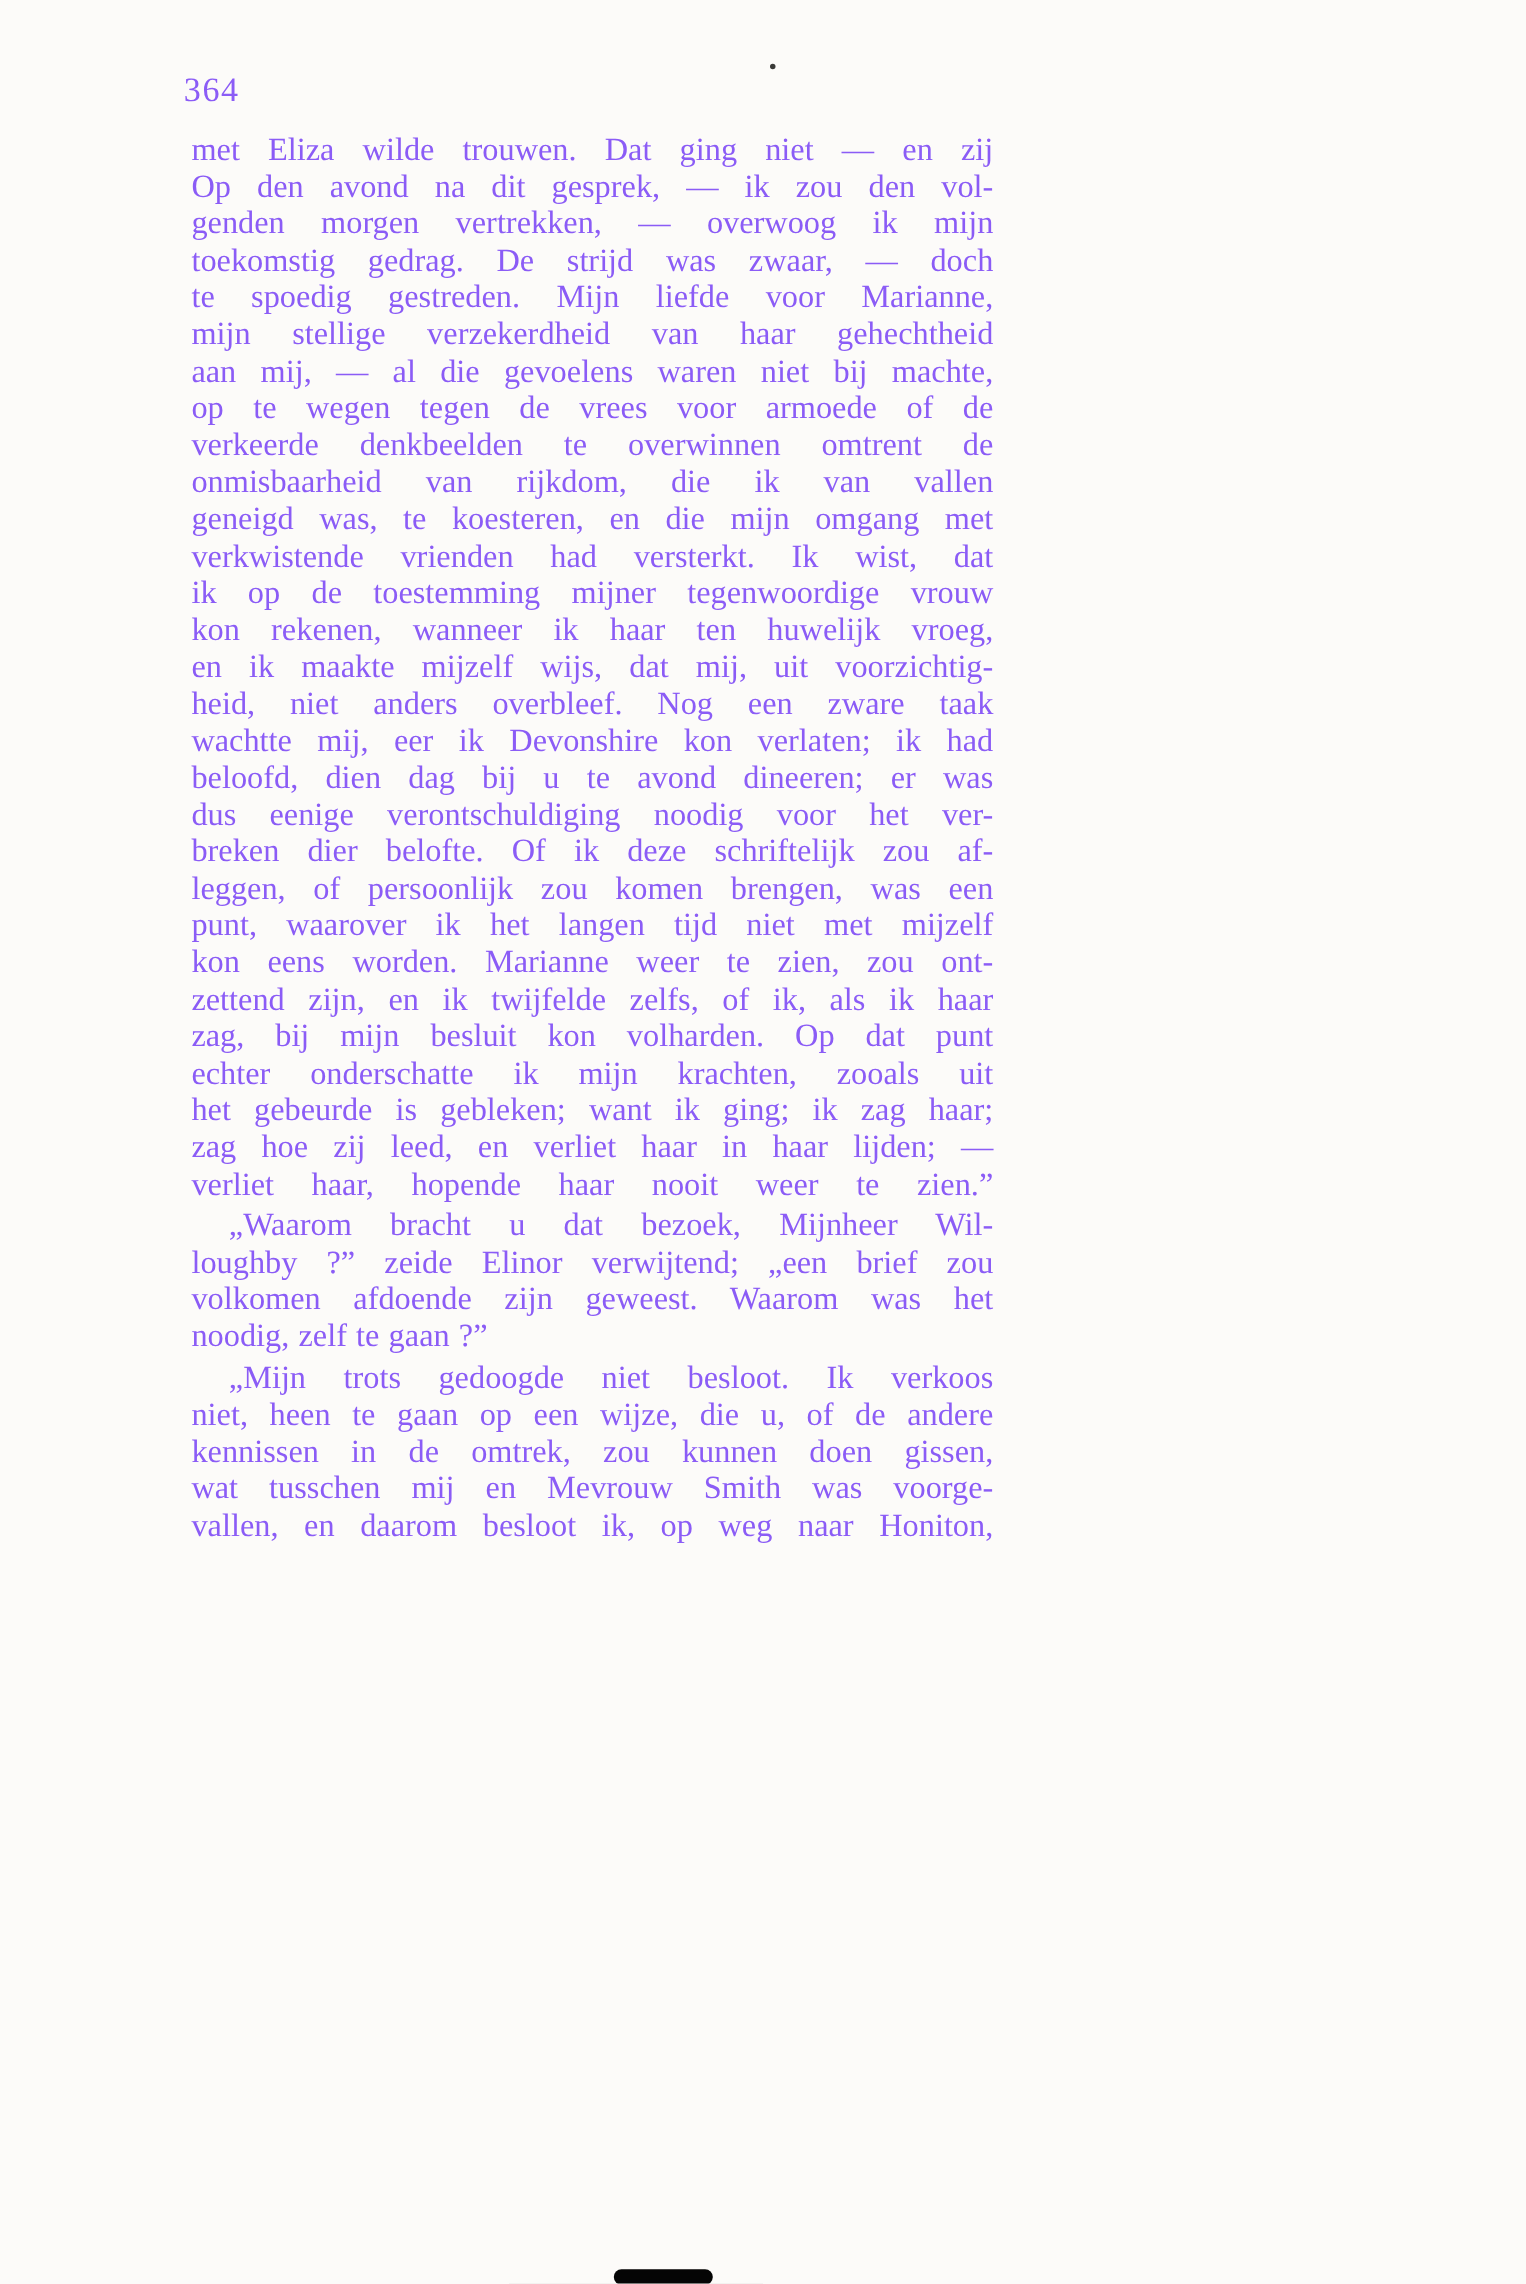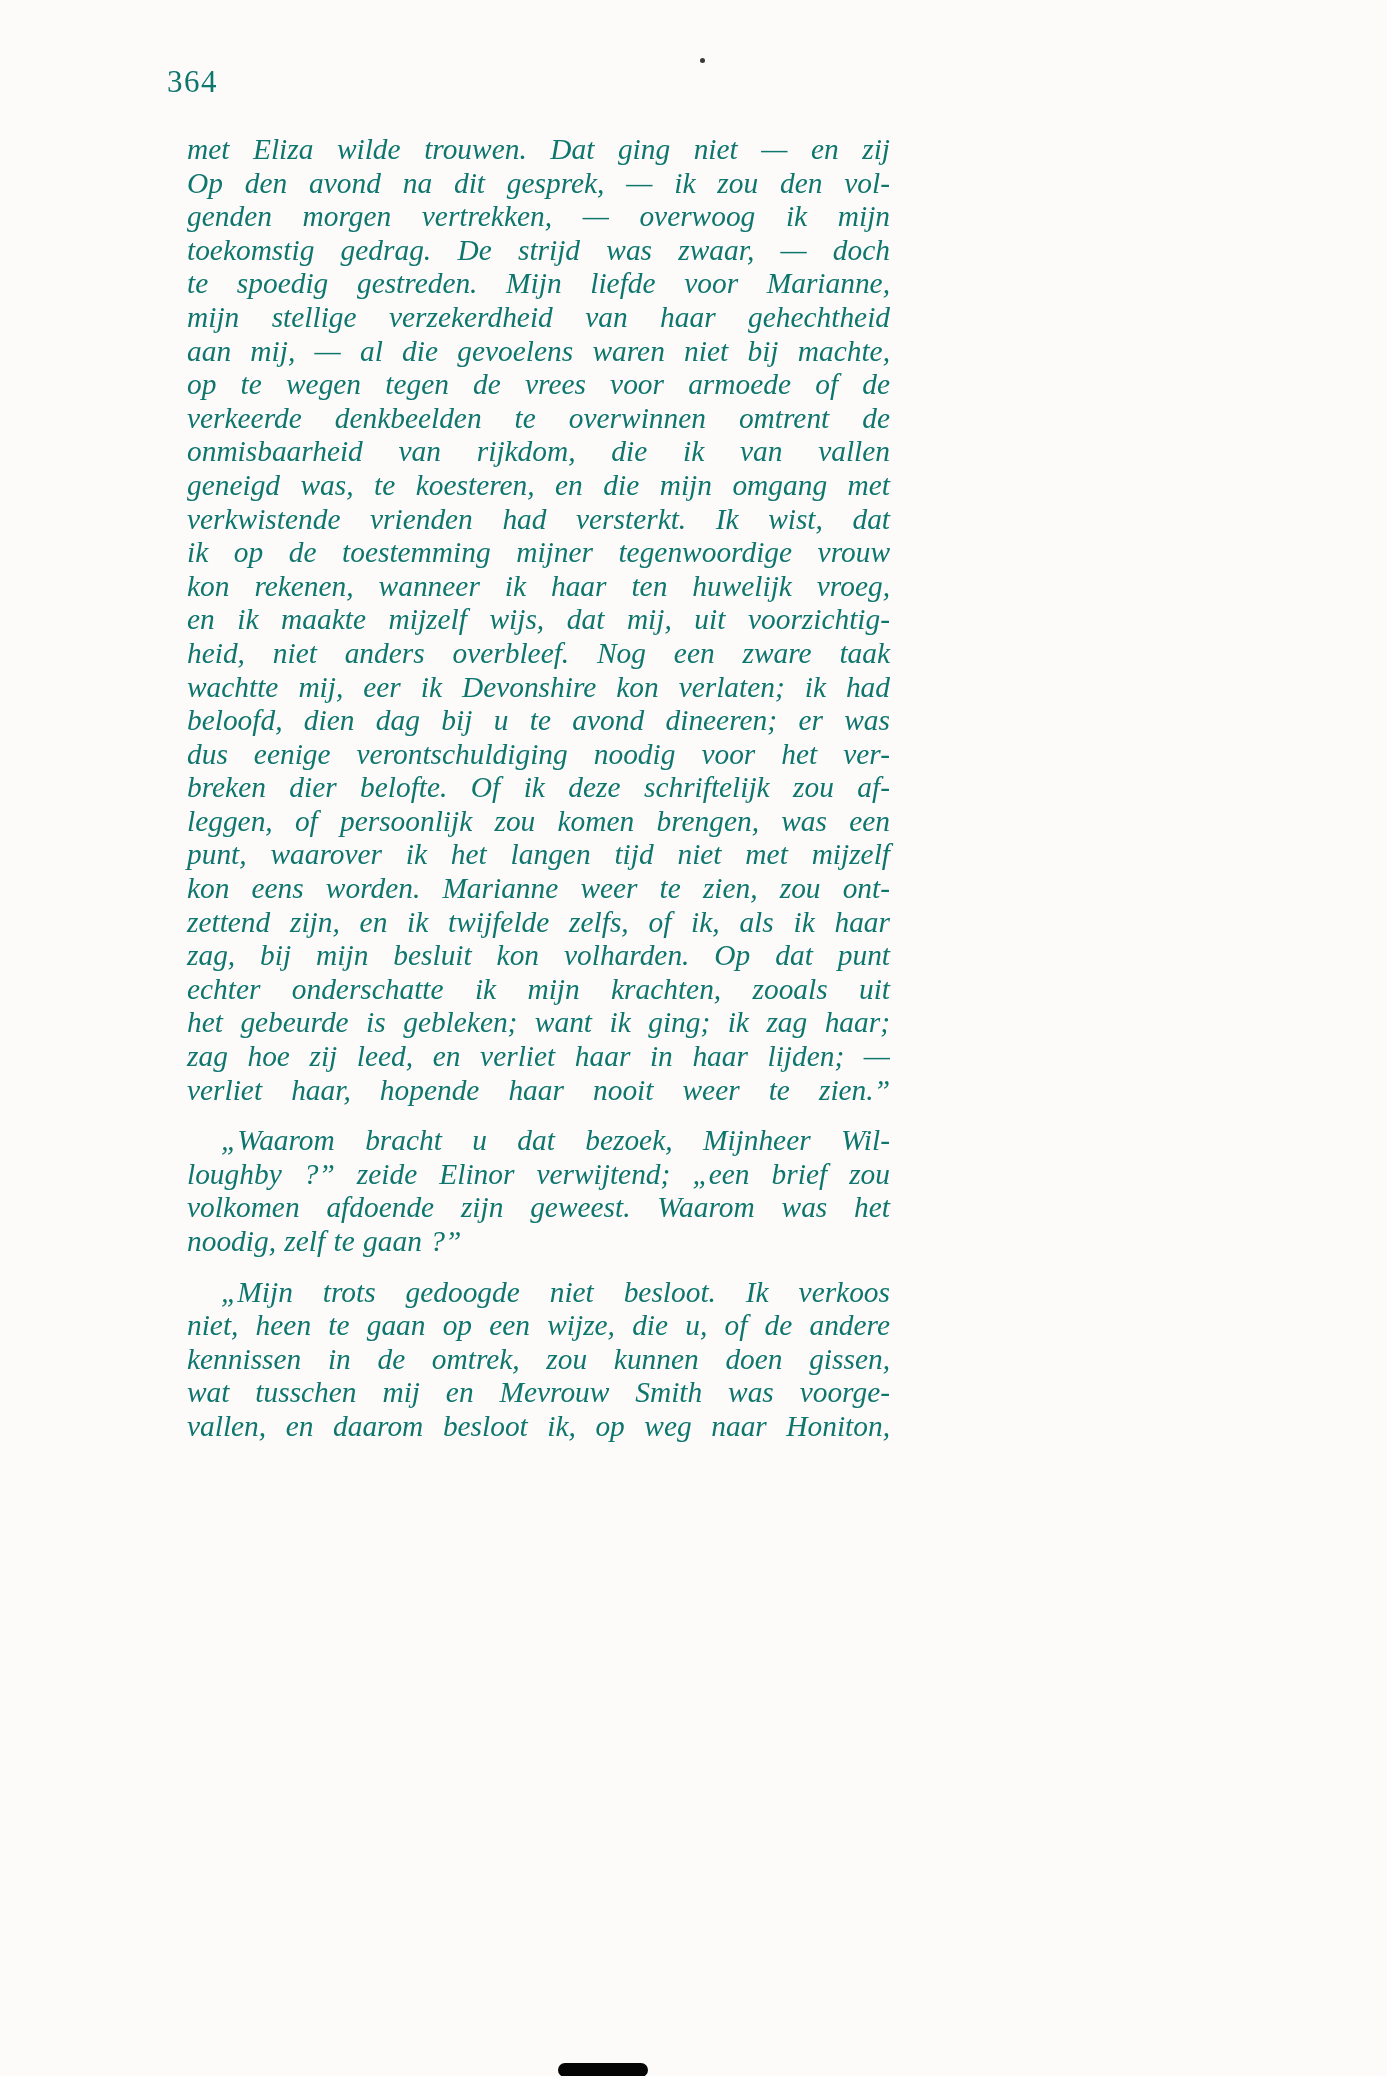--- a/index.html
+++ b/index.html
@@ -8,42 +8,41 @@
   }
   body {
     background: #d8d8d6;
     font-family: "Liberation Serif", serif;
   }
   .page {
     position: relative;
     width: 1387px;
     height: 2076px;
     background: #fcfbf9;
-    color: #0f766e;
+    color: #8b5cf6;
     overflow: hidden;
   }
   .page-number {
     position: absolute;
     left: 167px;
     top: 64px;
     font-size: 31px;
     letter-spacing: 1.5px;
   }
   .text-block {
     position: absolute;
     left: 170px;
     top: 116px;
     width: 737px;
     font-size: 29.4px;
     line-height: 33.6px;
     word-spacing: 1px;
   }
   .para {
-    margin: 17px;
-    font-style: italic;
+    margin: 4px;
   }
   .para.indent .line:first-child {
     text-indent: 34px;
   }
   .line {
     text-align: justify;
     text-align-last: justify;
   }
   .line.short {
     text-align: right;

